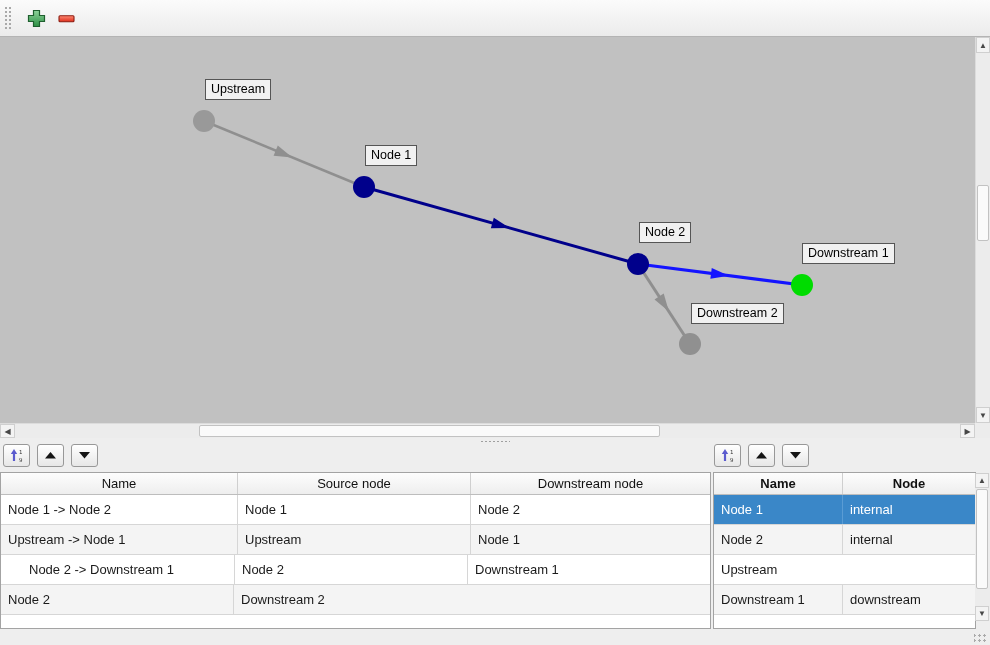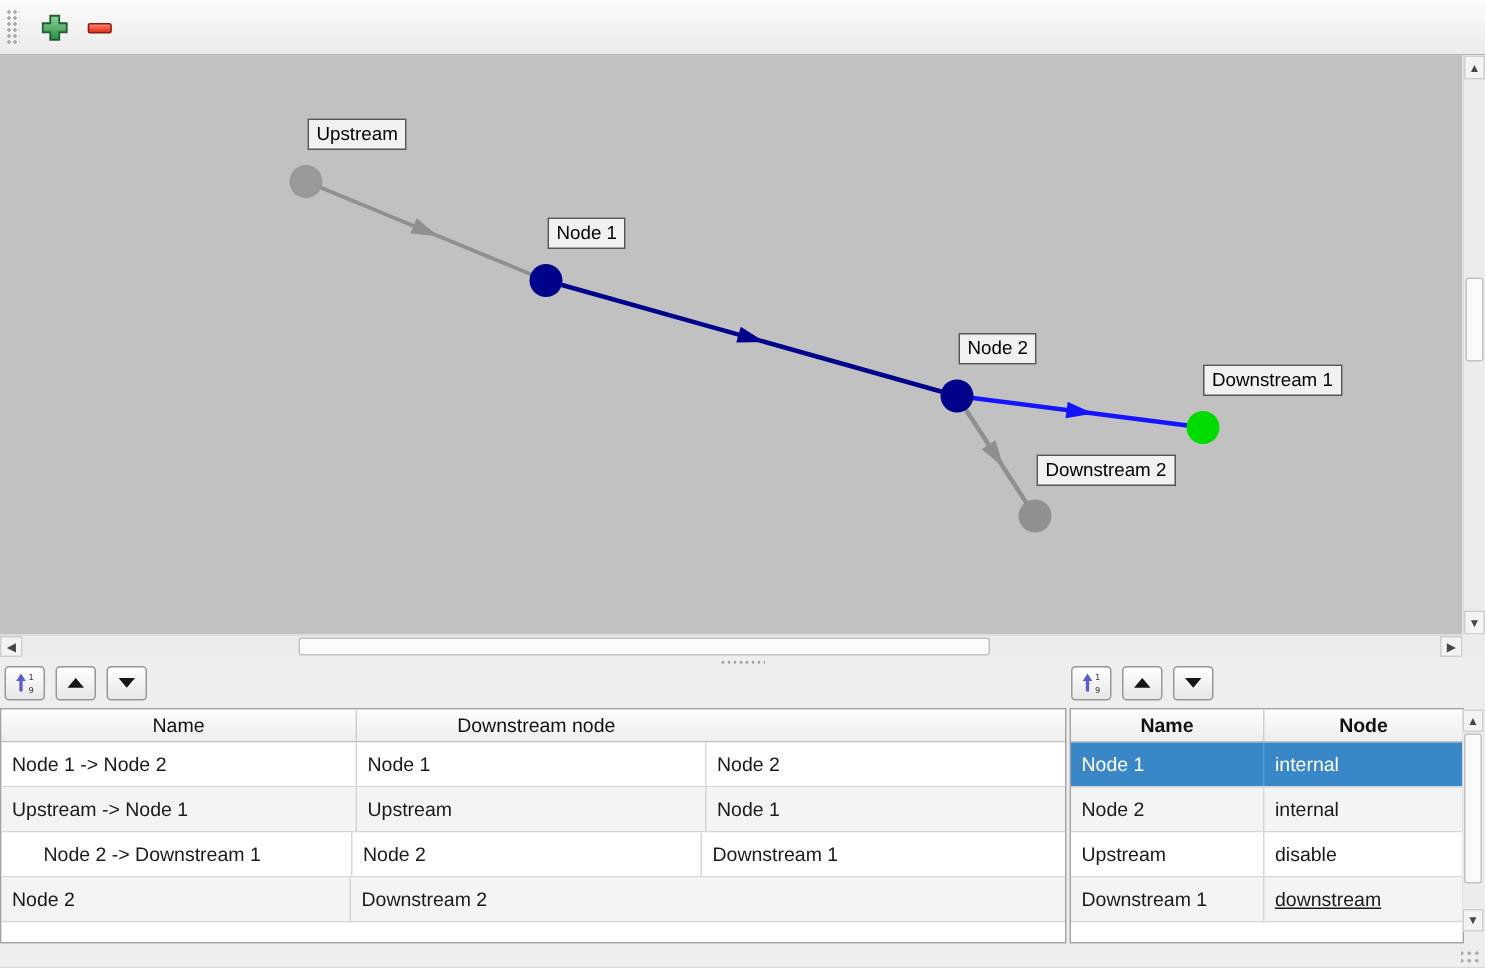--- a/index.html
+++ b/index.html
@@ -198,20 +198,21 @@
     <button class="mini-btn">
       <svg width="11" height="7" viewBox="0 0 11 7">
         <polygon points="5.5,6.5 0,0 11,0" fill="#151515"></polygon>
       </svg>
     </button>
   </div>
 
   <div class="tbl tbl-left">
     <div class="thead" id="edges-head">
         <div class="th" style="width: 237px;">Name</div>
+        <div class="th" style="width: 233px;">Source node</div>
         <div class="th" style="width: 239px;">Downstream node</div>
       </div>
     <div id="edges-body">
         <div class="trow">
           <div class="td" style="width: 237px;">Node 1 -&gt; Node 2</div>
           <div class="td" style="width: 233px;">Node 1</div>
           <div class="td" style="width: 239px;">Node 2</div>
         </div>
         <div class="trow alt">
           <div class="td" style="width: 237px;">Upstream -&gt; Node 1</div>
@@ -240,25 +241,24 @@
         <div class="trow selected" style="background: rgb(58, 135, 200);">
           <div class="td" style="width: 129px;">Node 1</div>
           <div class="td" style="width: 132px;">internal</div>
         </div>
         <div class="trow alt">
           <div class="td" style="width: 129px;">Node 2</div>
           <div class="td" style="width: 132px;">internal</div>
         </div>
         <div class="trow">
           <div class="td" style="width: 129px;">Upstream</div>
-          <div class="td" style="width: 132px;">disable</div>
         </div>
         <div class="trow alt">
           <div class="td" style="width: 129px;">Downstream 1</div>
-          <div class="td" style="width: 132px; text-decoration: underline;">downstream</div>
+          <div class="td" style="width: 132px;">downstream</div>
         </div>
       </div>
     <div class="empty-row"></div>
   </div>
 
   <div class="nscroll">
     <div class="sb-btn sb-up">▲</div>
     <div class="nthumb"></div>
     <div class="sb-btn sb-down">▼</div>
   </div>

